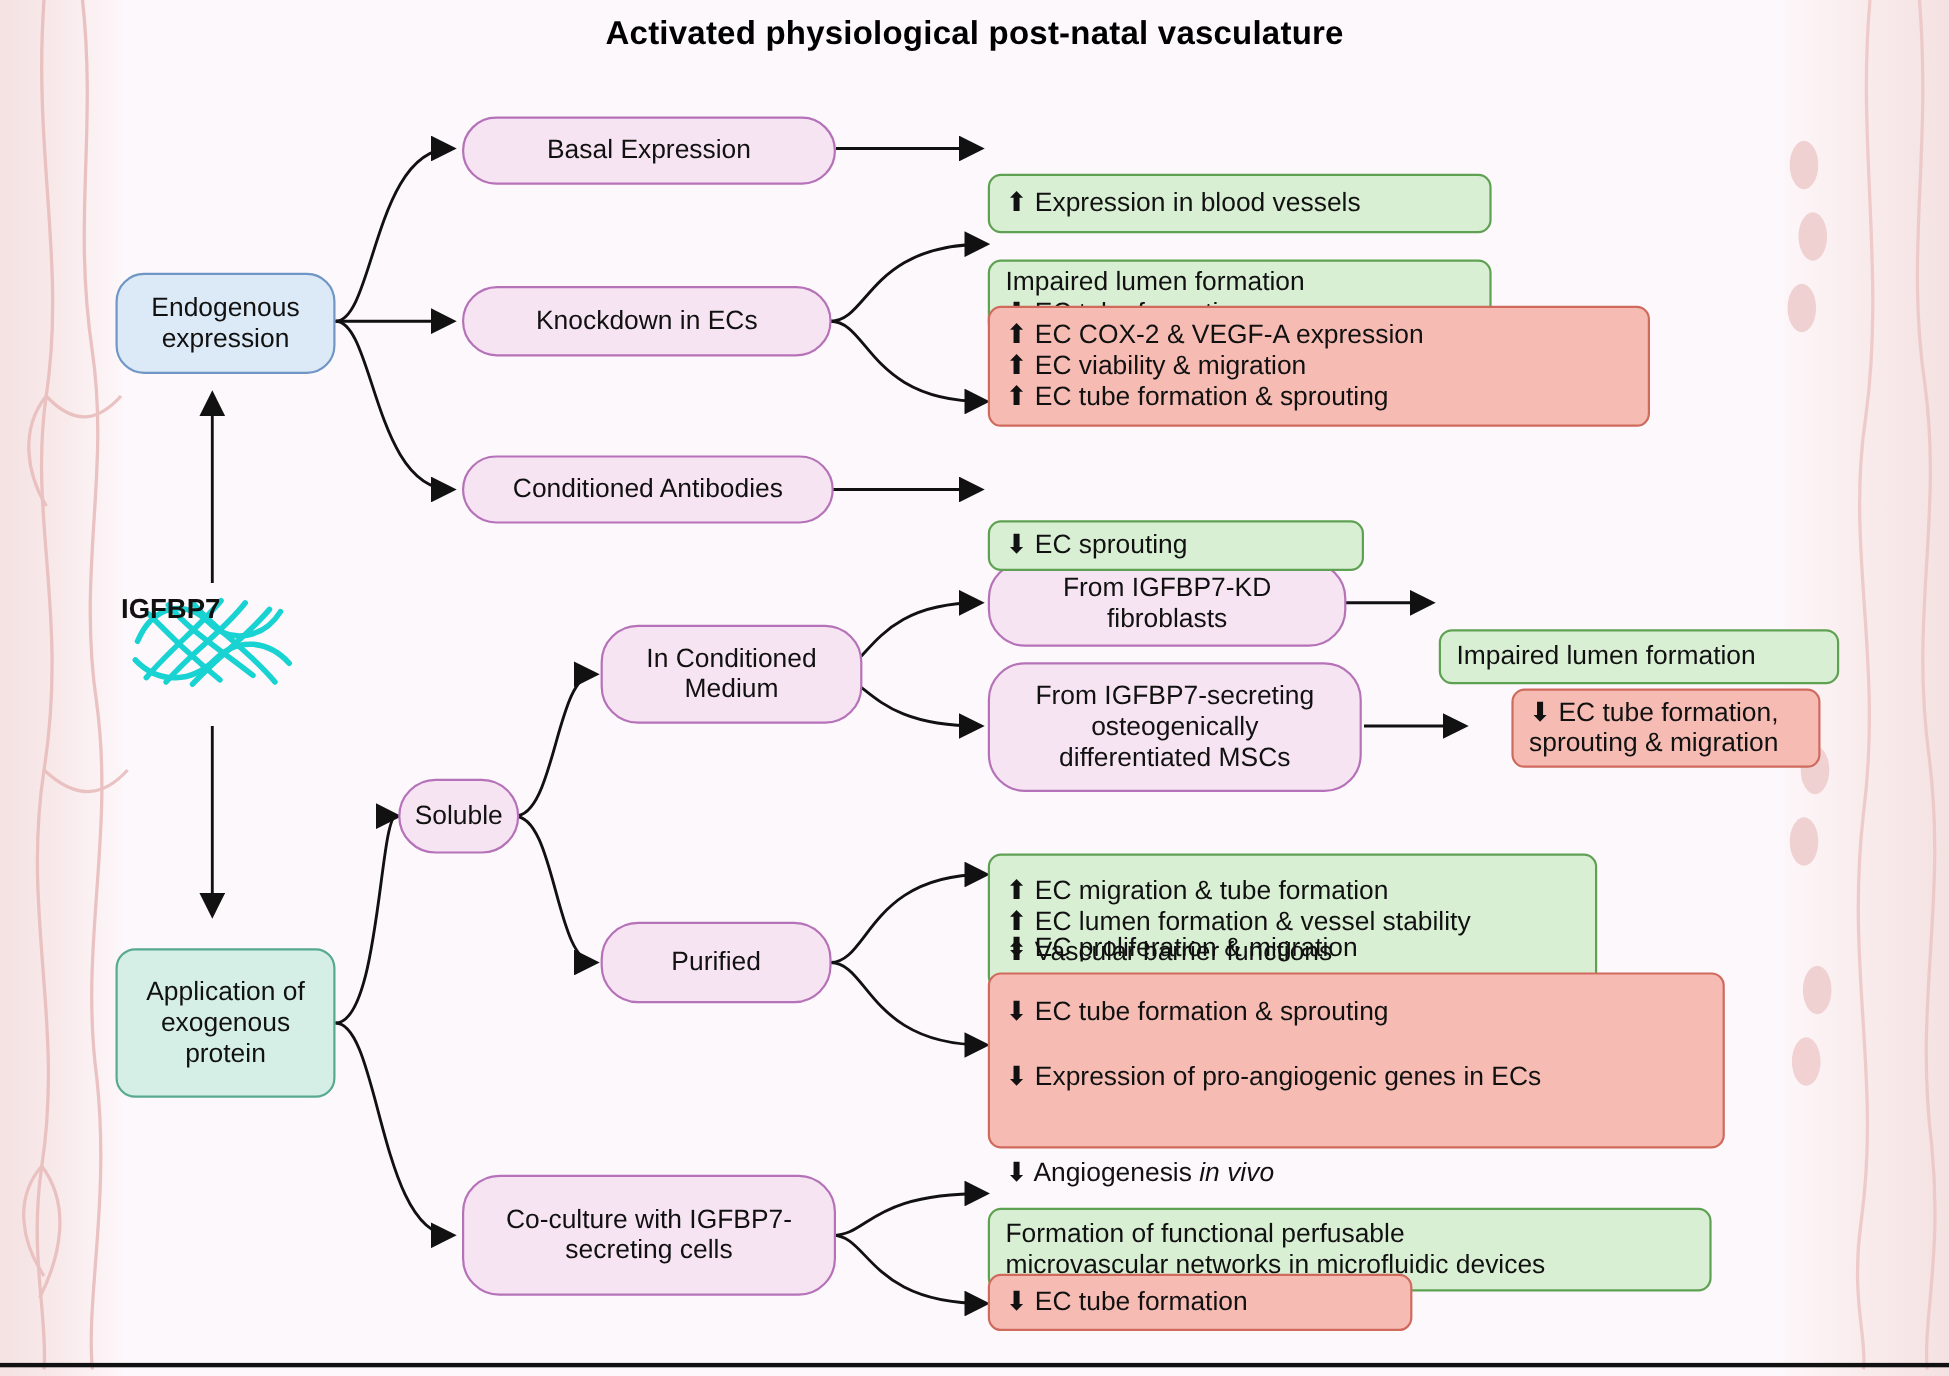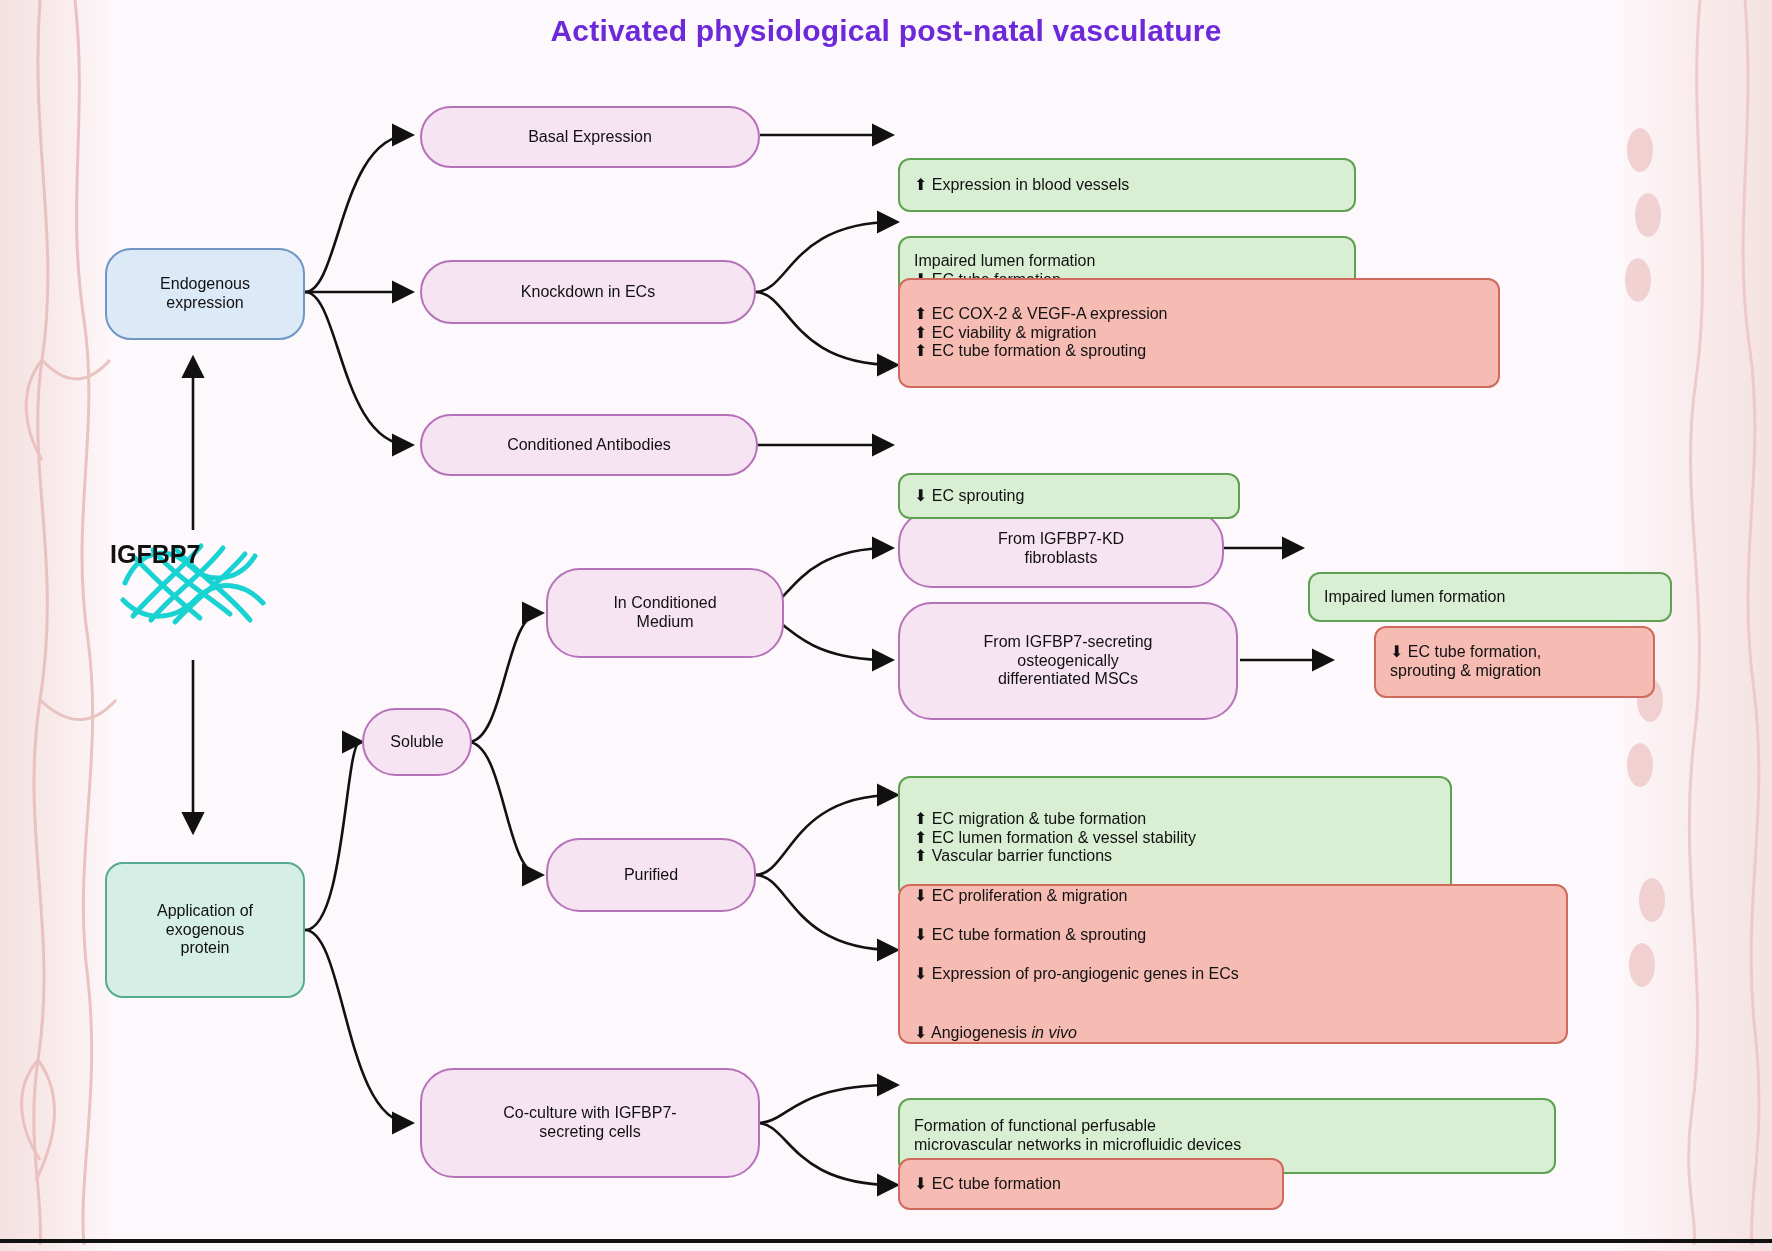--- a/index.html
+++ b/index.html
@@ -23,28 +23,28 @@
   .vessel-right{
     position:absolute;right:0;top:0;width:150px;height:1251px;
     background:linear-gradient(270deg,#f3dede 0%, #f7e6e6 40%, #fdf6f9 100%);
     opacity:.85;
   }
   .bottom-rule{
     position:absolute;left:0;bottom:8px;width:1772px;height:4px;background:#111;
   }
   .title{
     position:absolute;left:0;top:14px;width:1772px;text-align:center;
-    font-size:30px;font-weight:bold;color:#6d28d9;letter-spacing:.2px;
+    font-size:30px;font-weight:bold;color:#000000;letter-spacing:.2px;
   }
   .node{
     position:absolute;
     display:flex;align-items:center;justify-content:center;
     text-align:center;
     box-sizing:border-box;
-    font-size:16px;
+    font-size:24px;
     line-height:1.18;
     color:#111;
     white-space:pre-line;
   }
   .pill-blue{
     background:#dce9f7;border:2px solid #6f96c4;border-radius:26px;
   }
   .pill-teal{
     background:#d5efe6;border:2px solid #57a98f;border-radius:18px;
   }

